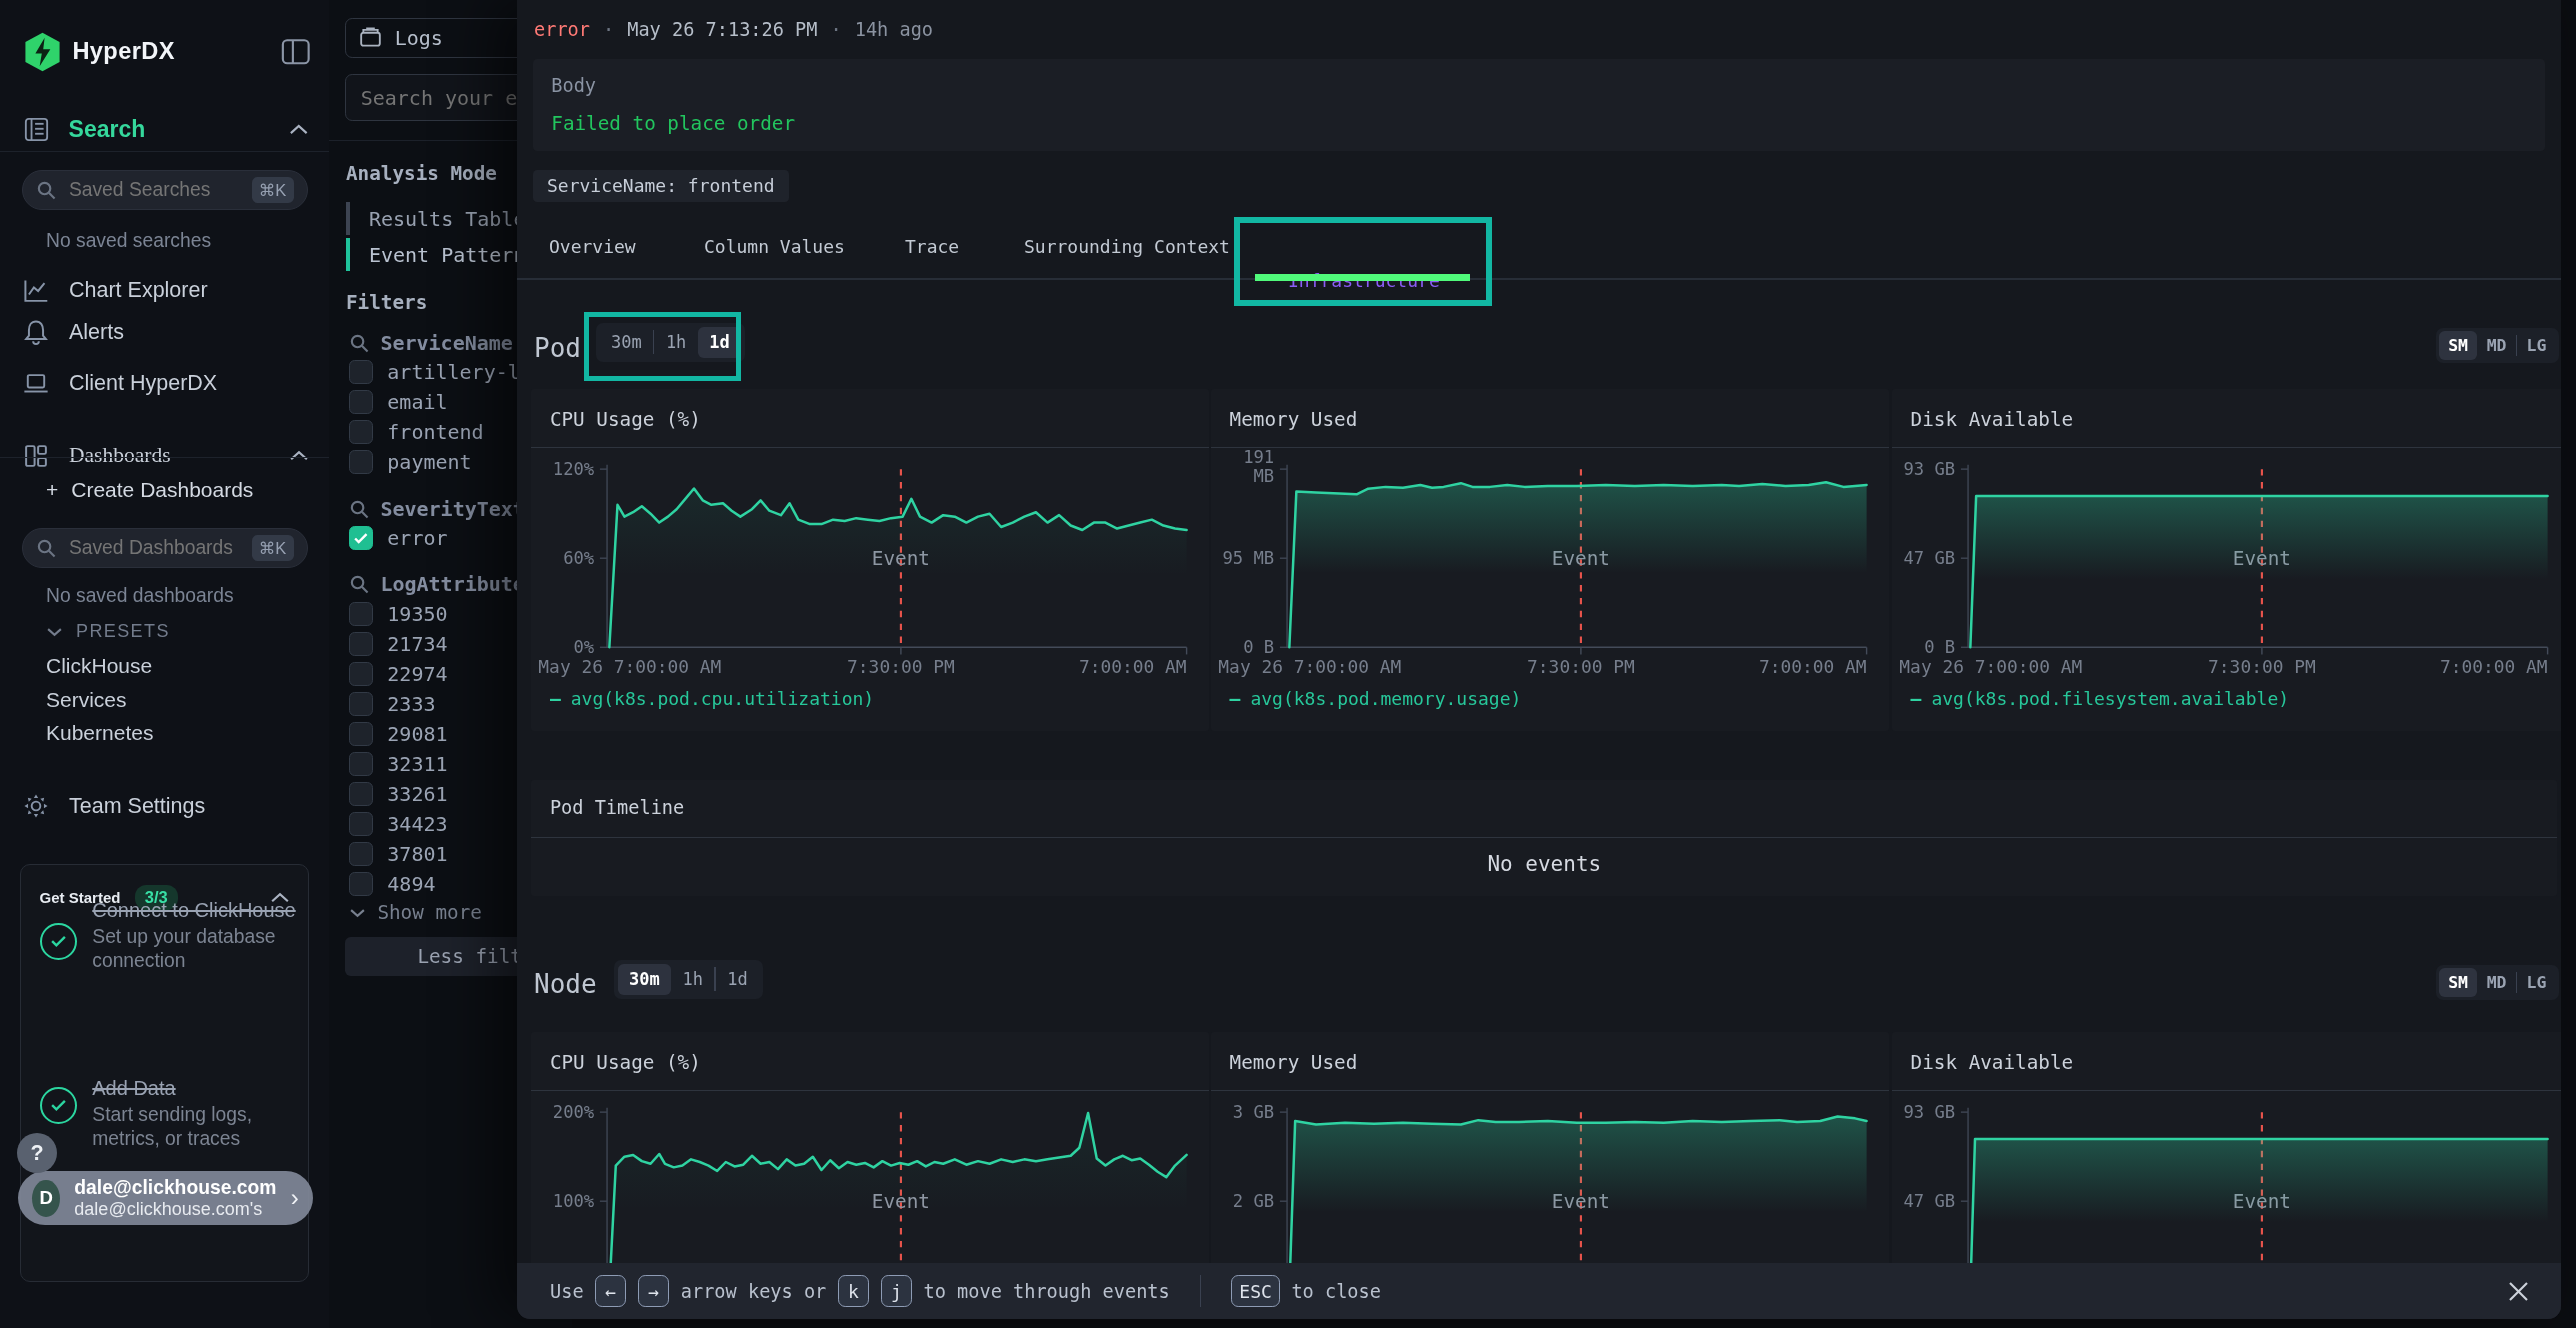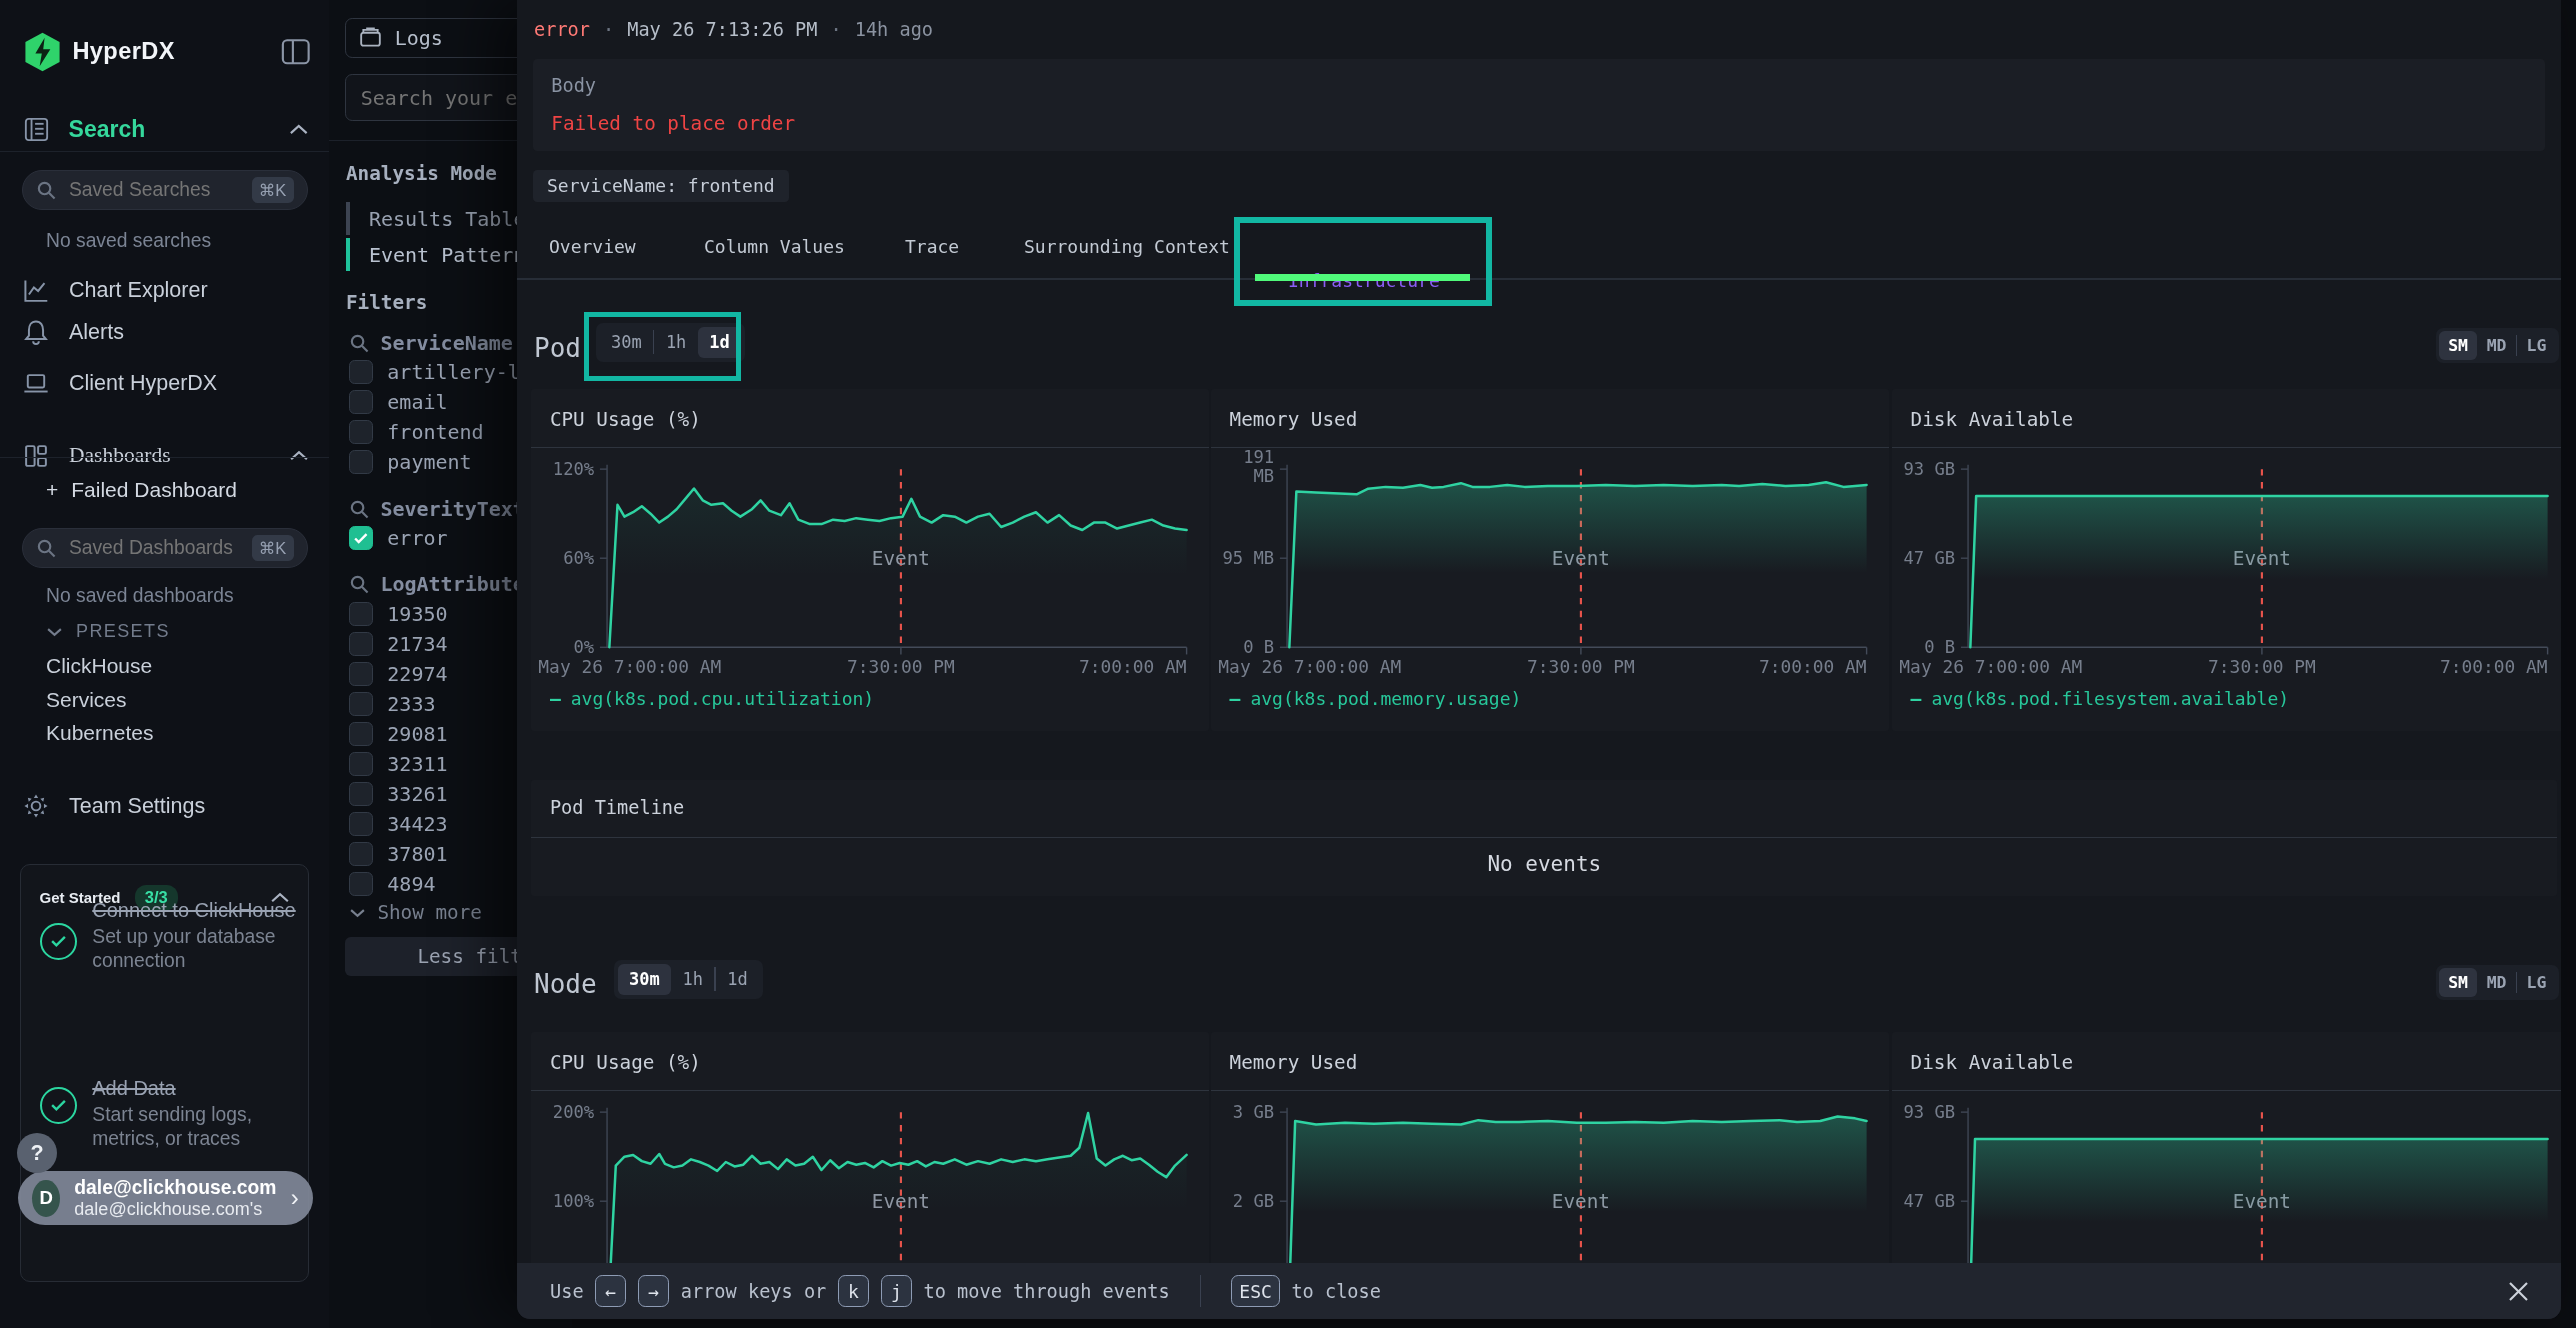--- a/index.html
+++ b/index.html
@@ -77,21 +77,21 @@
   
   #overlay{position:absolute;left:517px;top:0;width:2044px;height:1319px;background:#15181e;z-index:5;
            border-radius:0 0 13px 13px;box-shadow:-21.5px 0 57px rgba(0,0,0,.55);overflow:hidden;}
   .ov-head{position:absolute;left:17px;top:18.6px;display:flex;gap:13px;font-size:18.6px;align-items:center;}
   .sev{color:#ff7a76;}
   .dot{color:#6d7583;}
   .ts{color:#b6bec9;}
   .ago{color:#8b93a1;}
   #body-card{position:absolute;left:15.7px;top:59px;width:2012px;height:92px;background:#1b1e25;border-radius:4.3px;}
   .body-label{position:absolute;left:18.6px;top:15.7px;color:#8a93a3;font-size:18.6px;}
-  .body-text{position:absolute;left:18.6px;top:53px;color:#ef4444;font-size:19.3px;}
+  .body-text{position:absolute;left:18.6px;top:53px;color:#22c55e;font-size:19.3px;}
   #sn-chip{position:absolute;left:15.7px;top:170px;height:31.5px;background:#1f232b;border-radius:4.3px;color:#c6cdd8;
            font-size:18px;display:flex;align-items:center;padding:0 14.3px;}
   .tab{position:absolute;top:236px;color:#c3cad4;font-size:18px;cursor:pointer;white-space:nowrap;}
   .tab.active{color:#8b5cf6;font-weight:normal;margin-top:34px;}
   #tabline{position:absolute;left:0;top:278px;width:2044px;height:2.1px;background:#272d37;}
   #tab-underline{position:absolute;left:738px;top:274px;width:215px;height:7.2px;background:#50fa7b;}
   .annotation{position:absolute;border:6.4px solid #12b7a3;box-sizing:border-box;z-index:60;pointer-events:none;}
   #anno-tab{left:717px;top:217px;width:258px;height:89px;}
   #anno-pod{left:67px;top:312px;width:157px;height:69px;border-width:5.7px;}
   .section-title{position:absolute;color:#c0c7d2;font-size:26px;}
@@ -204,21 +204,21 @@
         </span>
       <span>Dashboards</span>
       <svg class="nav-chev" style="position:static;margin-left:auto;" width="20" height="11.4" viewBox="0 0 28 16" fill="none" stroke="#aab3c2" stroke-width="3">
           <polyline points="3,13 14,3 25,13"></polyline>
         </svg>
     </div>
     <div class="sb-divider" style="top:457px;"></div>
 
     <div class="create-dash" style="top:478px;">
       <span>+</span>
-      <span>Failed Dashboard</span>
+      <span>Create Dashboards</span>
     </div>
     <div class="pill" style="top:528px;">
       <svg width="20" height="20" viewBox="0 0 28 28" fill="none" stroke="#6b7483" stroke-width="3">
           <circle cx="12" cy="12" r="8"></circle>
           <line x1="18" y1="18" x2="26" y2="26"></line>
         </svg>
       <input readonly="" placeholder="Saved Dashboards" style="">
       <span class="kbd">⌘K</span>
     </div>
     <div class="muted-line" style="top:585px;">No saved dashboards</div>

